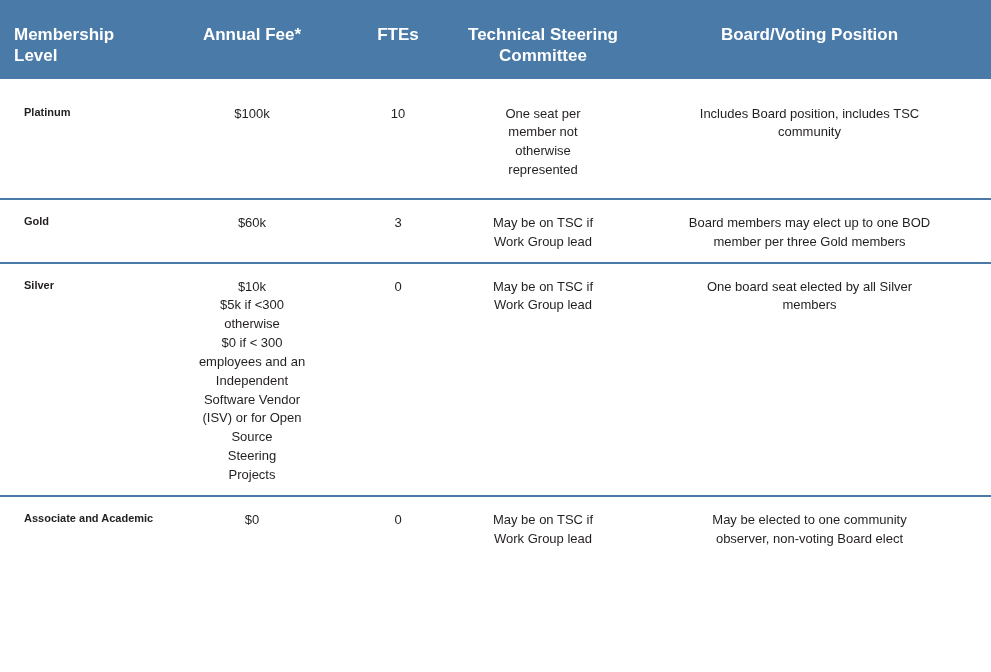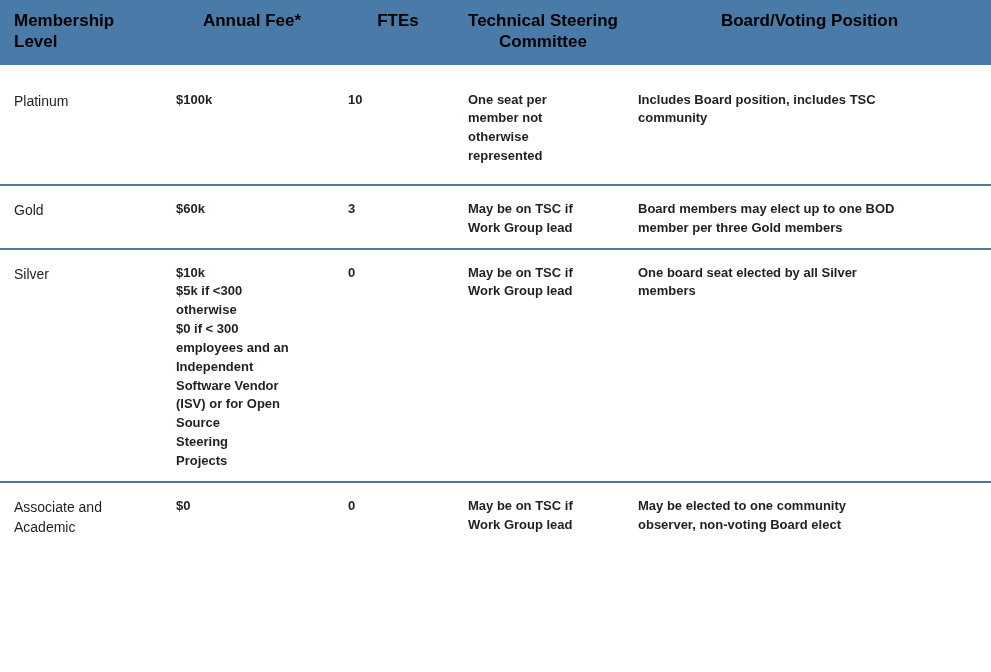--- a/index.html
+++ b/index.html
@@ -14,49 +14,49 @@
     color: #231f20;
     overflow: hidden;
   }
   table.membership-table {
     border-collapse: collapse;
     width: 991px;
     table-layout: fixed;
   }
   table.membership-table thead th {
     background: #4a7aa7;
-    color: #000000;
+    color: #ffffff;
     font-size: 17px;
     font-weight: bold;
     text-align: center;
     vertical-align: top;
-    padding: 10px 8px 12px 8px;
+    padding: 24px 8px 12px 8px;
     line-height: 1.25;
   }
   table.membership-table thead th.col-level {
     text-align: left;
     padding-left: 14px;
   }
   table.membership-table tbody td {
     font-size: 13px;
+    text-align: center;
     vertical-align: top;
     padding: 14px 10px 10px 10px;
     line-height: 1.45;
     border-top: 2px solid #4a7aa7;
-    font-weight: bold;
   }
   table.membership-table tbody tr:first-child td {
     border-top: none;
     padding-top: 26px;
   }
   table.membership-table tbody td.cell-level {
     text-align: left;
-    font-weight: normal;
-    padding-left: 14px;
-    font-size: 14px;
+    font-weight: bold;
+    padding-left: 24px;
+    font-size: 11px;
   }
   
   col.c-level { width: 166px; }
   col.c-fee { width: 172px; }
   col.c-ftes { width: 120px; }
   col.c-tsc { width: 170px; }
   col.c-board { width: 363px; }
   .multiline span { display: block; }
   .row-spacer-platinum td { height: 70px; }
 </style>

